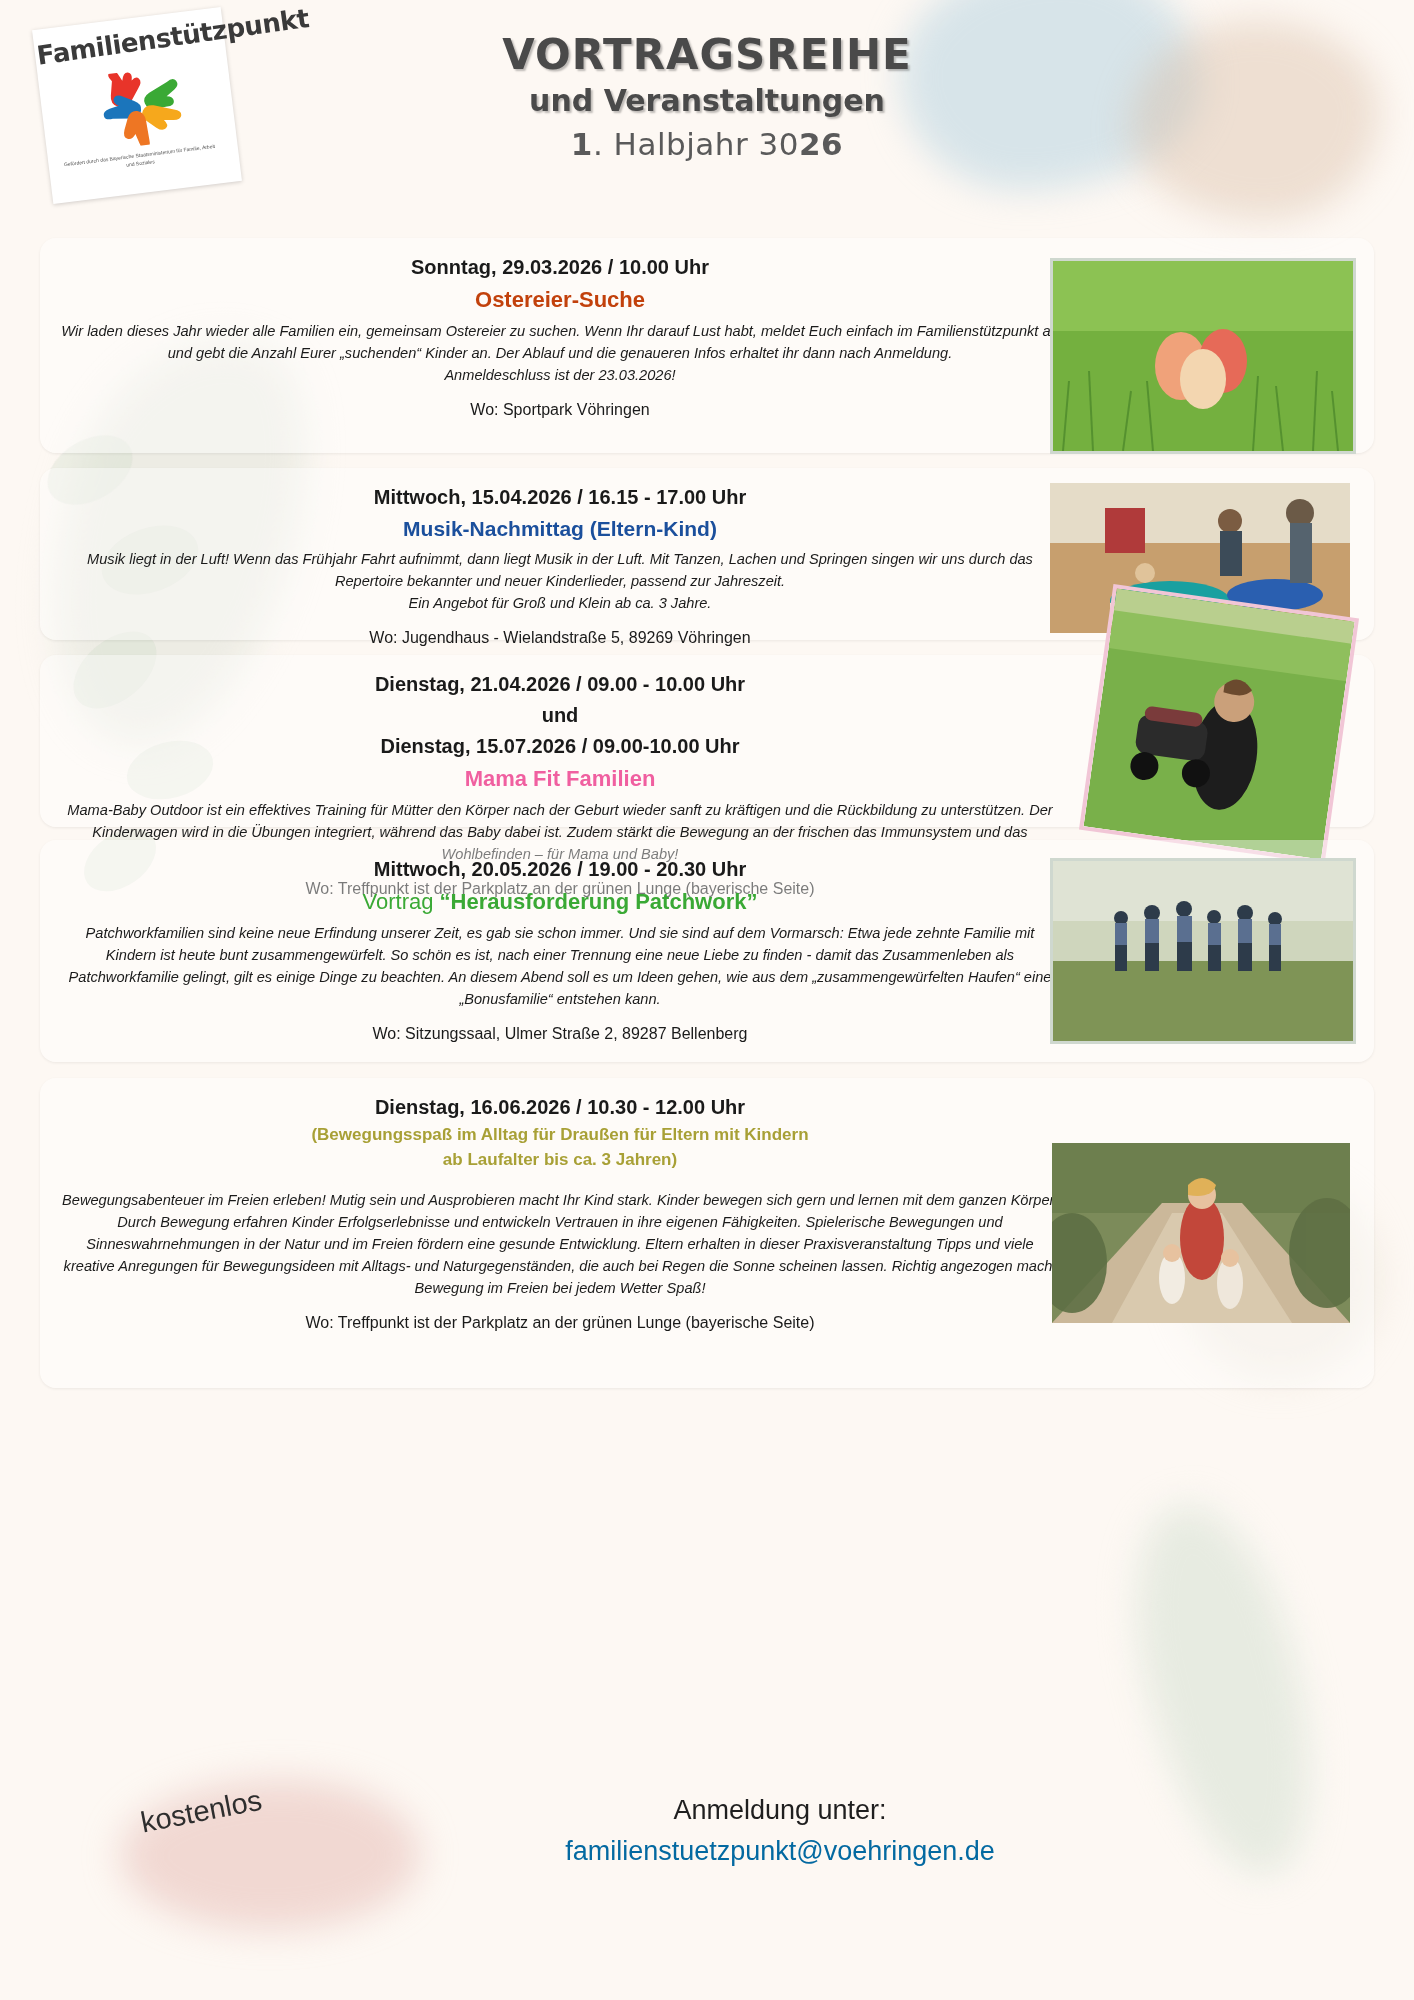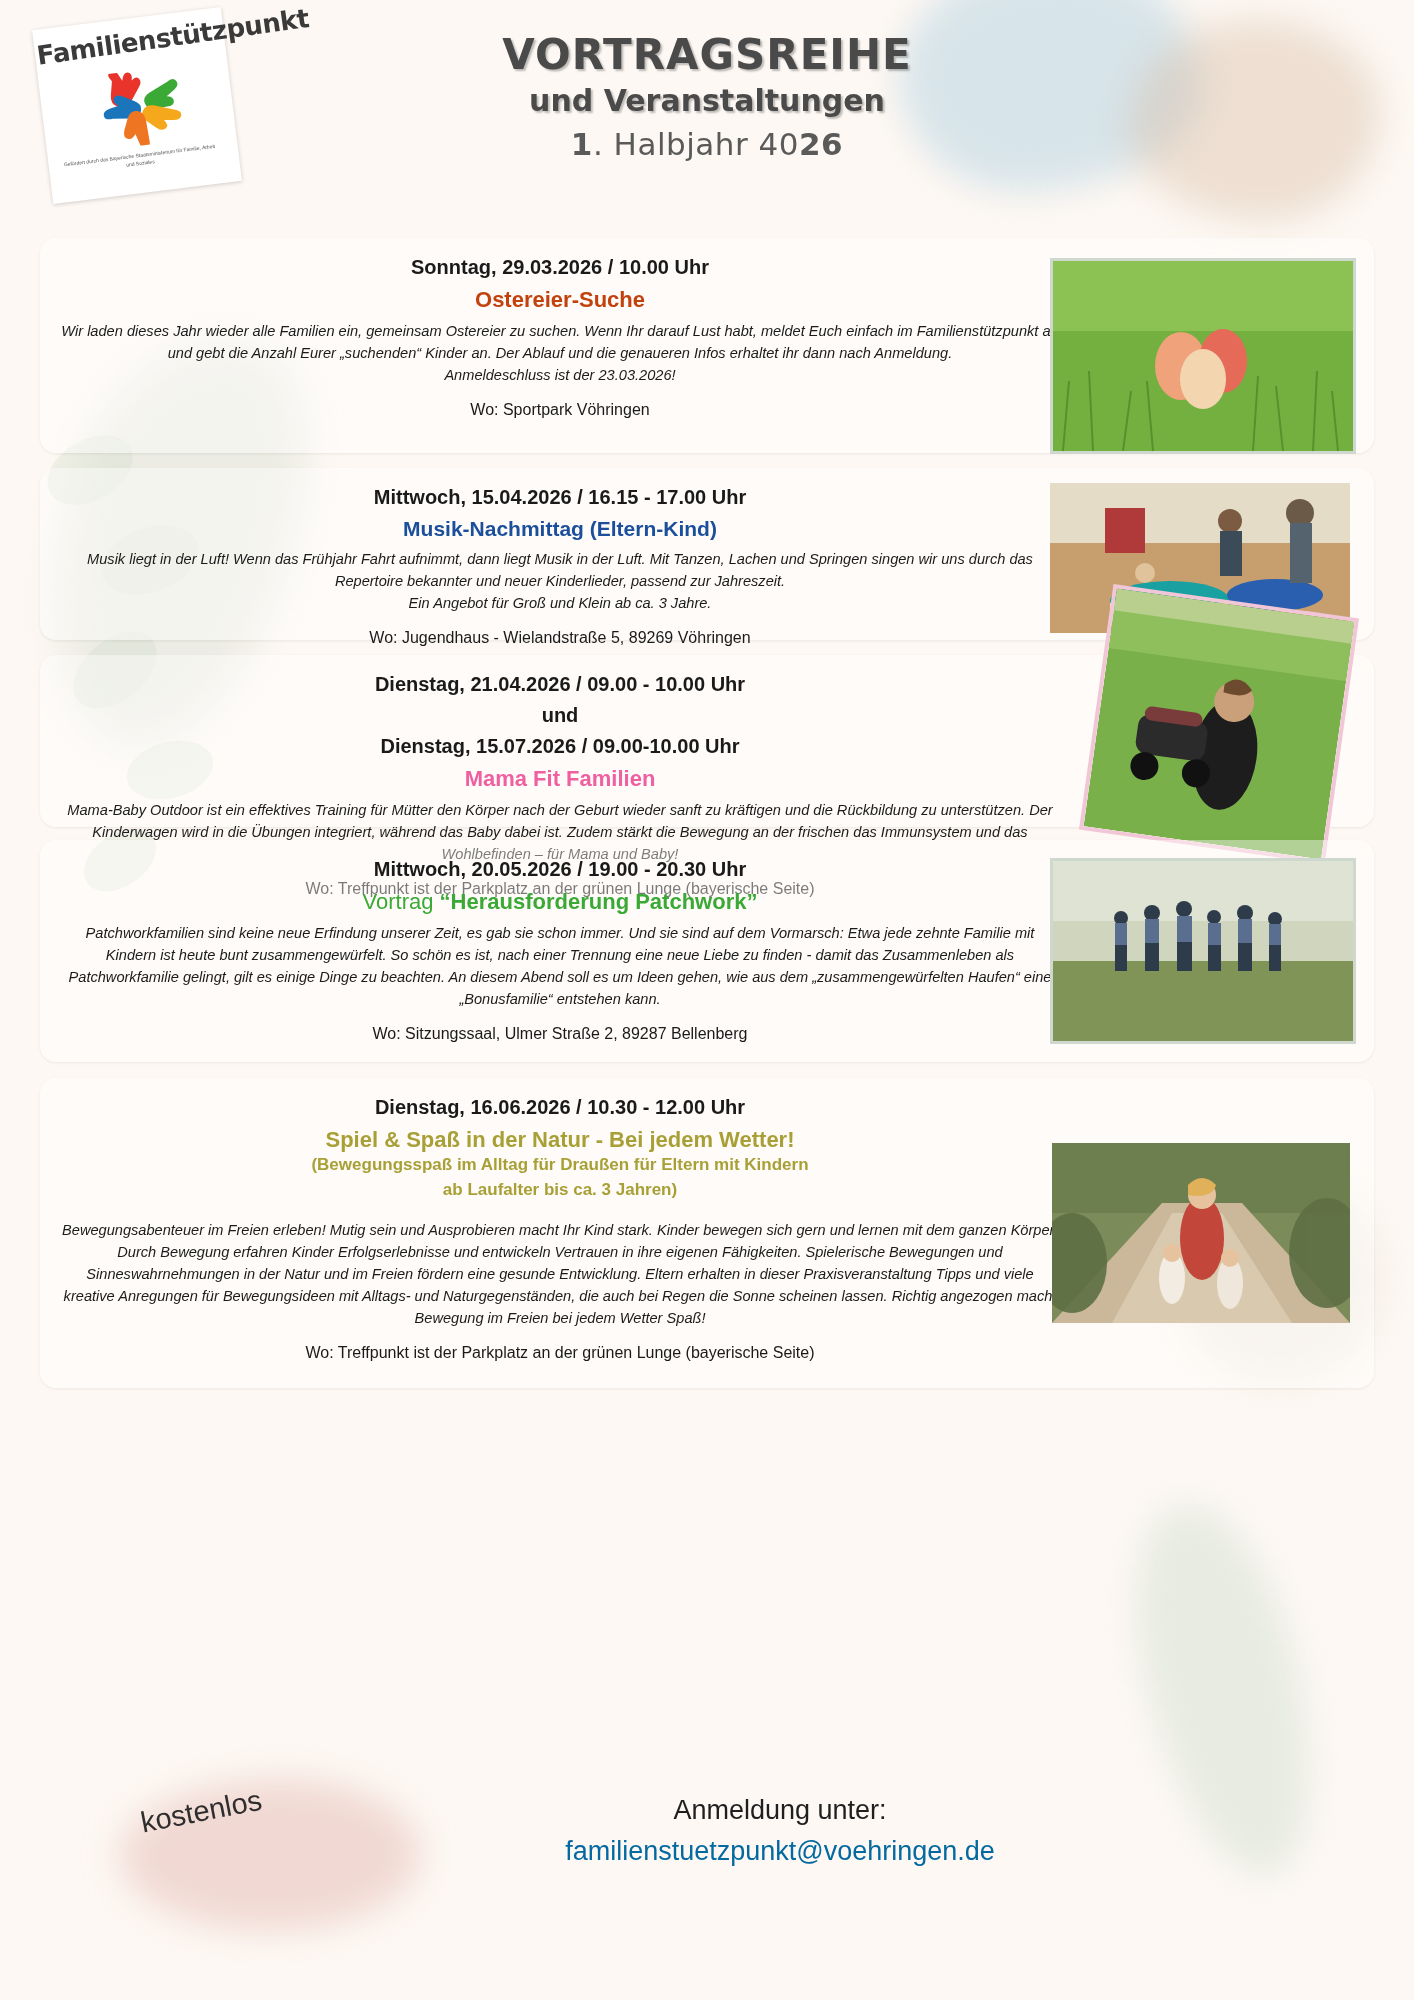--- a/index.html
+++ b/index.html
@@ -106,21 +106,21 @@
     <path d="M82 46 q8 2 7 7 q-1 5 -9 4 l-10 -1 q5 6 1 9 q-4 3 -10 -2 l-9 -8 q-7 -6 -3 -12 q4 -6 12 -4 z" fill="#f6a81c"></path>
     <path d="M52 74 q1 9 -4 10 q-5 1 -7 -7 l-3 -10 q-4 6 -9 4 q-5 -2 -2 -10 l5 -12 q4 -8 11 -6 q7 2 8 11 z" fill="#ee7623"></path>
   </g>
 </svg>
 <div class="logo-sub">Gefördert durch das Bayerische Staatsministerium für Familie, Arbeit und Soziales</div>
 
 <div class="header">
   <div class="h-line1">VORTRAGSREIHE</div>
   <div class="h-line2">und Veranstaltungen</div>
   <div class="h-line3">
-    <b>1</b><span>. Halbjahr 40</span><b>26</b>
+    <b>1</b><span>. Halbjahr 30</span><b>26</b>
   </div>
 </div>
 
 <div class="card" style="top:238px;height:215px;">
   <div class="body">
     <div class="txtcol">
       <div class="when">Sonntag, 29.03.2026 / 10.00 Uhr</div>
       <div class="title" style="color:#c2410c">Ostereier-Suche</div>
       <div class="desc" style="white-space:pre-line">Wir laden dieses Jahr wieder alle Familien ein, gemeinsam Ostereier zu suchen. Wenn Ihr darauf Lust habt, meldet Euch einfach im Familienstützpunkt an und gebt die Anzahl Eurer „suchenden“ Kinder an. Der Ablauf und die genaueren Infos erhaltet ihr dann nach Anmeldung.
 Anmeldeschluss ist der 23.03.2026!</div>
@@ -244,21 +244,20 @@
           <rect x="216" y="63" width="12" height="21"></rect>
       </g>
     </svg>
   </div>
 </div>
 
 <div class="card" style="top:1078px;height:310px;">
   <div class="body">
     <div class="txtcol">
       <div class="when">Dienstag, 16.06.2026 / 10.30 - 12.00 Uhr</div>
-      <div class="title" style="color:#a8a036;">Spiel &amp; Spaß in der Natur - Bei jedem Wetter!</div>
       <div class="subtitle" style="color:#a8a036;white-space:pre-line">(Bewegungsspaß im Alltag für Draußen für Eltern mit Kindern
 ab Laufalter bis ca. 3 Jahren)</div>
       <div class="desc" style="margin-top:18px">Bewegungsabenteuer im Freien erleben! Mutig sein und Ausprobieren macht Ihr Kind stark. Kinder bewegen sich gern und lernen mit dem ganzen Körper. Durch Bewegung erfahren Kinder Erfolgserlebnisse und entwickeln Vertrauen in ihre eigenen Fähigkeiten. Spielerische Bewegungen und Sinneswahrnehmungen in der Natur und im Freien fördern eine gesunde Entwicklung. Eltern erhalten in dieser Praxisveranstaltung Tipps und viele kreative Anregungen für Bewegungsideen mit Alltags- und Naturgegenständen, die auch bei Regen die Sonne scheinen lassen. Richtig angezogen macht Bewegung im Freien bei jedem Wetter Spaß!</div>
       <div class="where">Wo: Treffpunkt ist der Parkplatz an der grünen Lunge (bayerische Seite)</div>
     </div>
   </div>
   <div class="photo" style="left:1012px;top:65px;width:298px;height:180px;overflow:hidden;">
     <svg width="298" height="180" viewBox="0 0 298 180">
       <rect width="298" height="180" fill="#7c8b5a"></rect>
       <rect width="298" height="70" fill="#6d7f4e"></rect>

